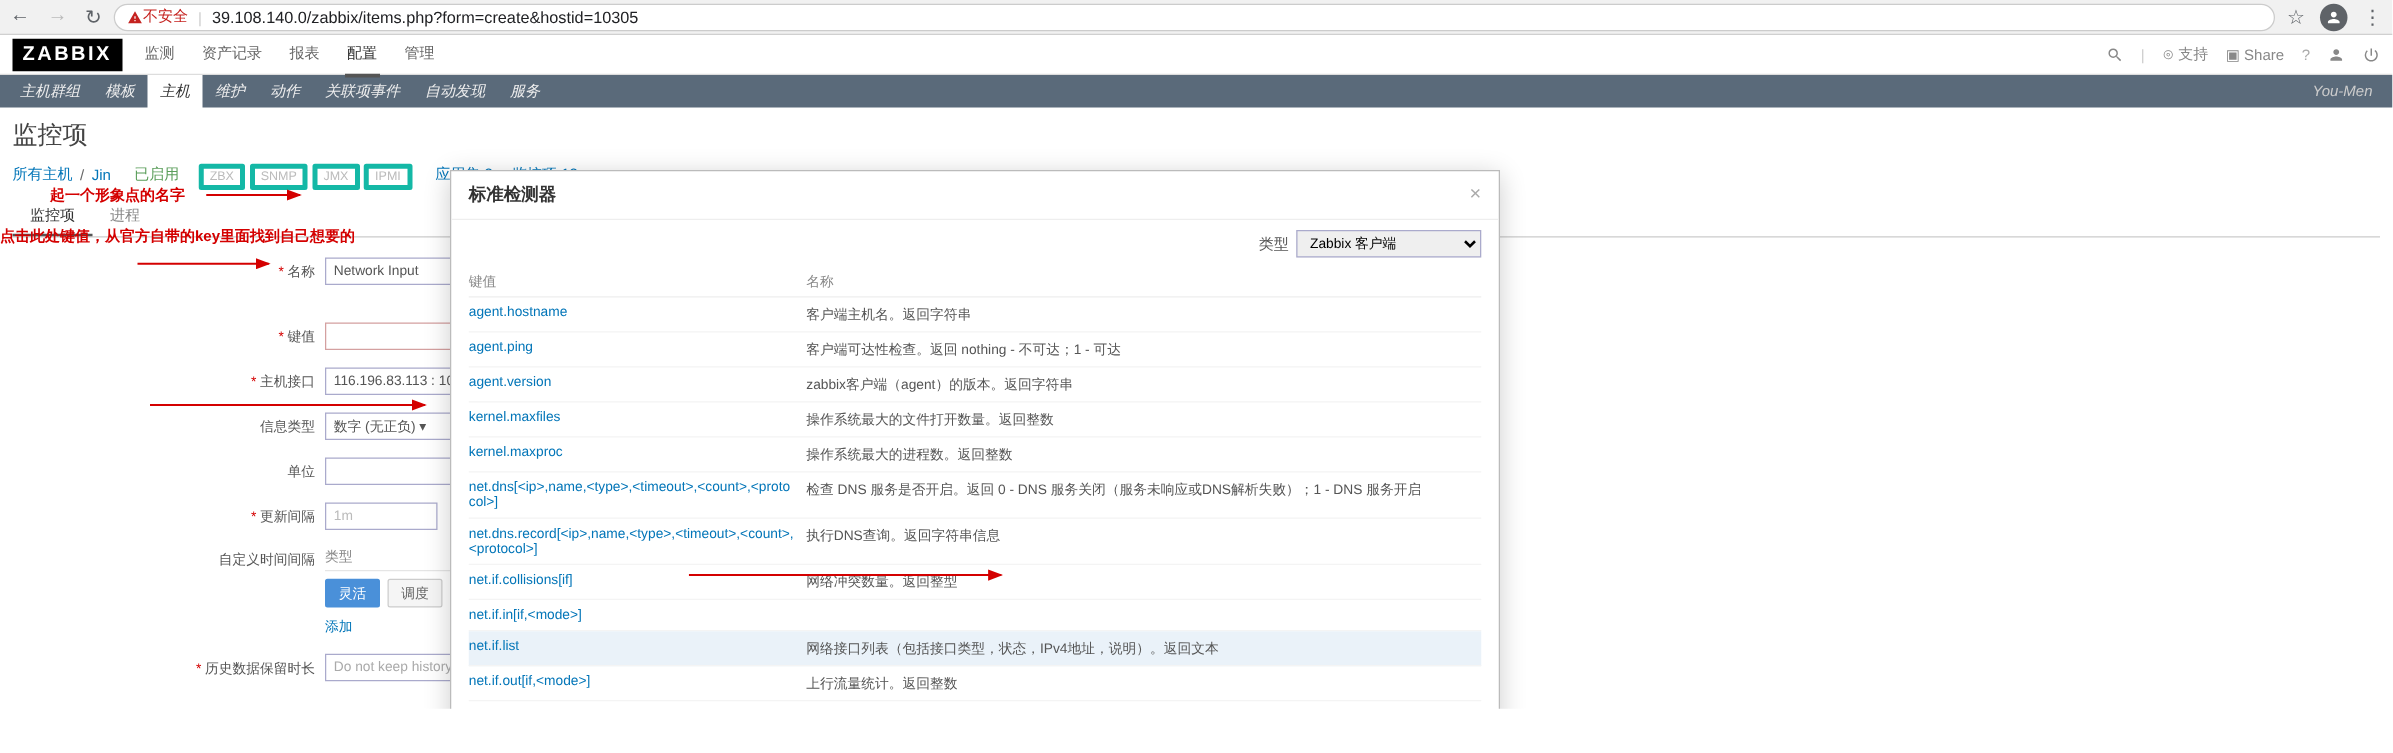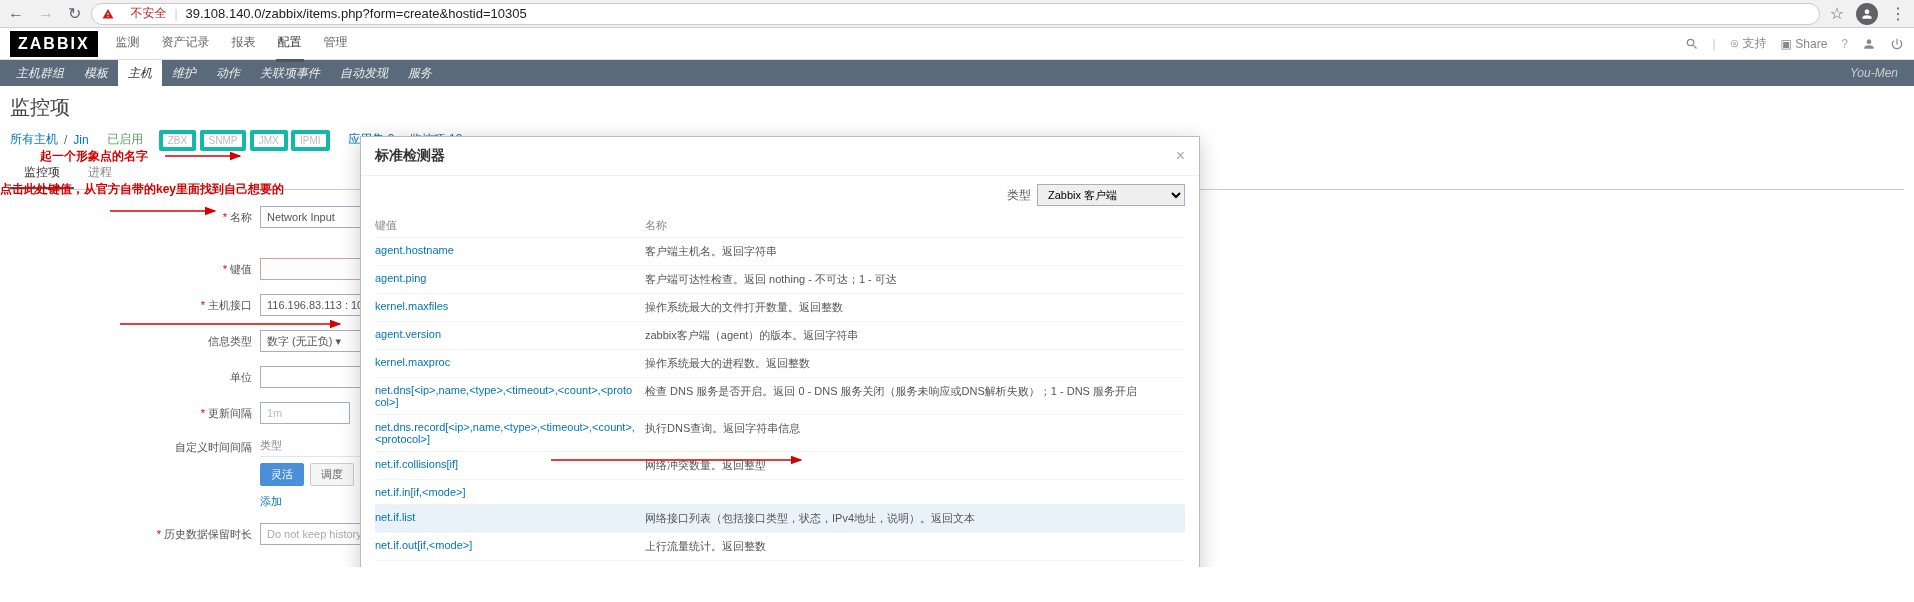--- a/index.html
+++ b/index.html
@@ -3,21 +3,21 @@
 <meta charset="utf-8">
 <style>
 * { margin: 0; padding: 0; box-sizing: border-box; }
 body { font-family: Arial, "Microsoft YaHei", sans-serif; font-size: 12px; color: #333; background: #fff; overflow: hidden; }
 
 
 .browser-bar { height: 28px; background: #f1f1f1; border-bottom: 1px solid #d0d0d0; display: flex; align-items: center; padding: 0 8px; gap: 10px; }
 .browser-bar .nav-icons { display: flex; gap: 14px; color: #5f6368; }
 .browser-bar .nav-icons span { font-size: 16px; cursor: default; }
 .url-box { flex: 1; display: flex; align-items: center; background: #fff; border: 1px solid #ccc; border-radius: 14px; height: 22px; padding: 0 10px; gap: 8px; }
-.url-box .warn { color: #c5221f; font-size: 12px; display: flex; align-items: center; gap: 16px; }
+.url-box .warn { color: #c5221f; font-size: 12px; display: flex; align-items: center; gap: 0; }
 .url-box .warn svg { width: 12px; height: 12px; fill: #c5221f; }
 .url-box .sep { color: #ccc; }
 .url-box .url-text { color: #202124; font-size: 13px; }
 .browser-right { display: flex; align-items: center; gap: 12px; color: #5f6368; }
 .browser-right .star { font-size: 16px; }
 .browser-right .avatar-circle { width: 22px; height: 22px; border-radius: 50%; background: #5f6368; color: #fff; display: flex; align-items: center; justify-content: center; font-size: 13px; }
 .browser-right .menu-dots { font-size: 16px; }
 
 
 .zbx-header { height: 32px; display: flex; align-items: center; padding: 0 10px; border-bottom: 1px solid #ddd; }
@@ -254,26 +254,26 @@
       <div id="modal-rows">
           <div class="row">
             <div class="col-key">agent.hostname</div>
             <div class="col-name">客户端主机名。返回字符串</div>
           </div>
           <div class="row">
             <div class="col-key">agent.ping</div>
             <div class="col-name">客户端可达性检查。返回 nothing - 不可达；1 - 可达</div>
           </div>
           <div class="row">
+            <div class="col-key">agent.version</div>
+            <div class="col-name">zabbix客户端（agent）的版本。返回字符串</div>
+          </div>
+          <div class="row">
             <div class="col-key">kernel.maxfiles</div>
             <div class="col-name">操作系统最大的文件打开数量。返回整数</div>
-          </div>
-          <div class="row">
-            <div class="col-key">agent.version</div>
-            <div class="col-name">zabbix客户端（agent）的版本。返回字符串</div>
           </div>
           <div class="row">
             <div class="col-key">kernel.maxproc</div>
             <div class="col-name">操作系统最大的进程数。返回整数</div>
           </div>
           <div class="row">
             <div class="col-key">net.dns[&lt;ip&gt;,name,&lt;type&gt;,&lt;timeout&gt;,&lt;count&gt;,&lt;protocol&gt;]</div>
             <div class="col-name">检查 DNS 服务是否开启。返回 0 - DNS 服务关闭（服务未响应或DNS解析失败）；1 - DNS 服务开启</div>
           </div>
           <div class="row">

